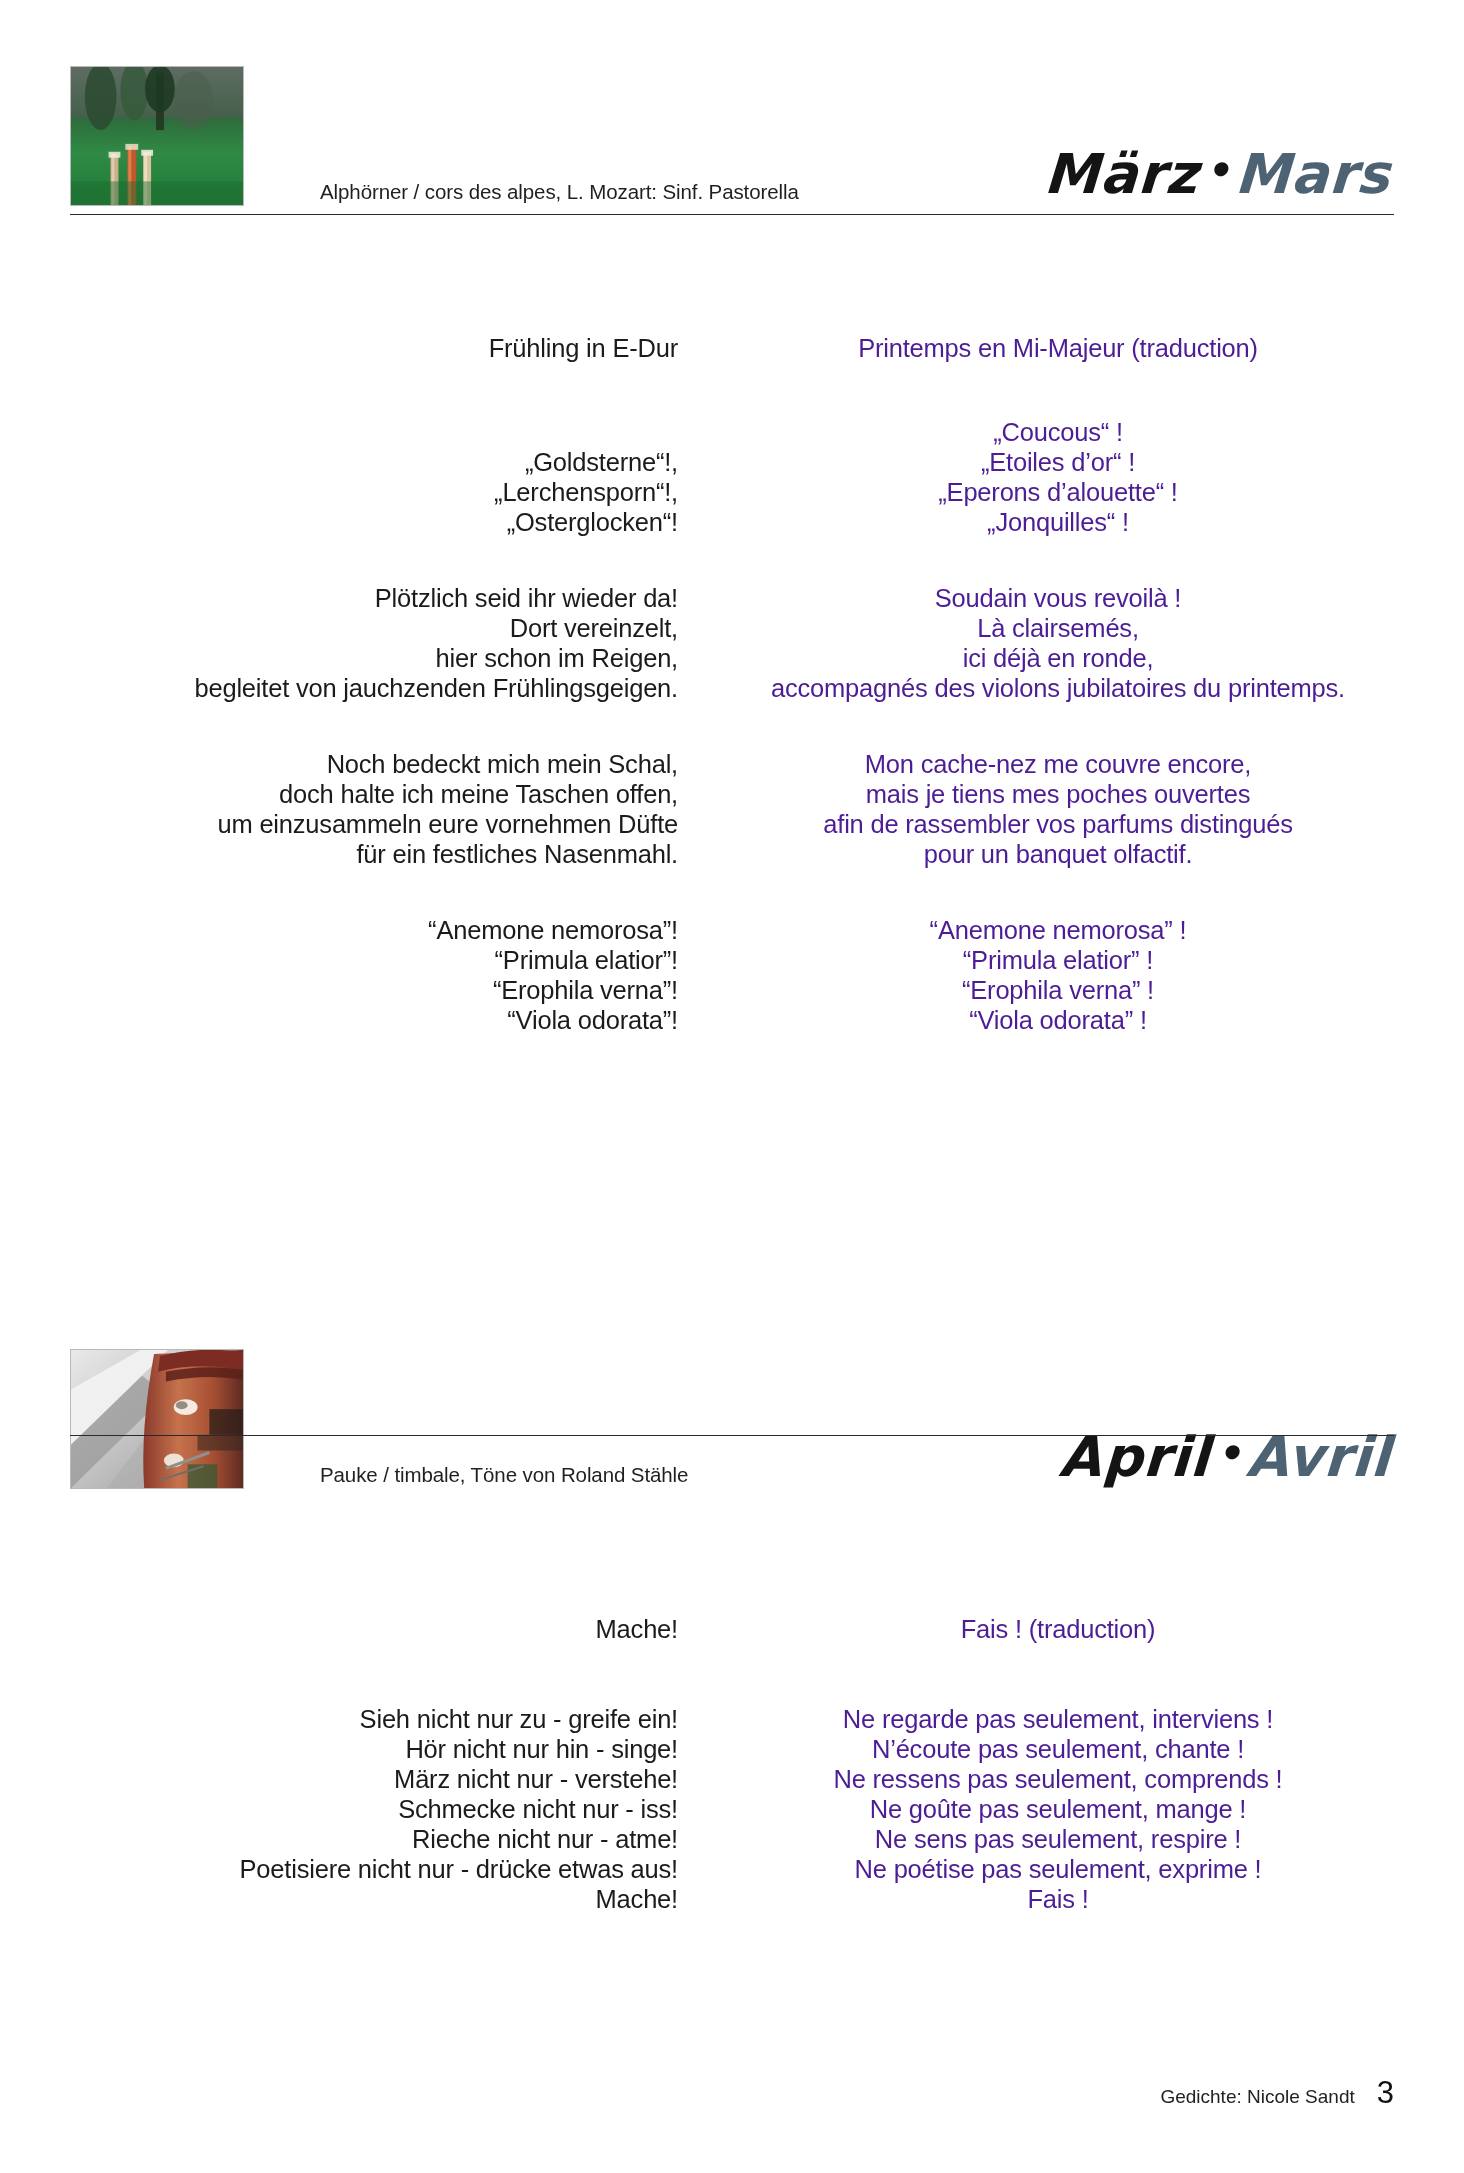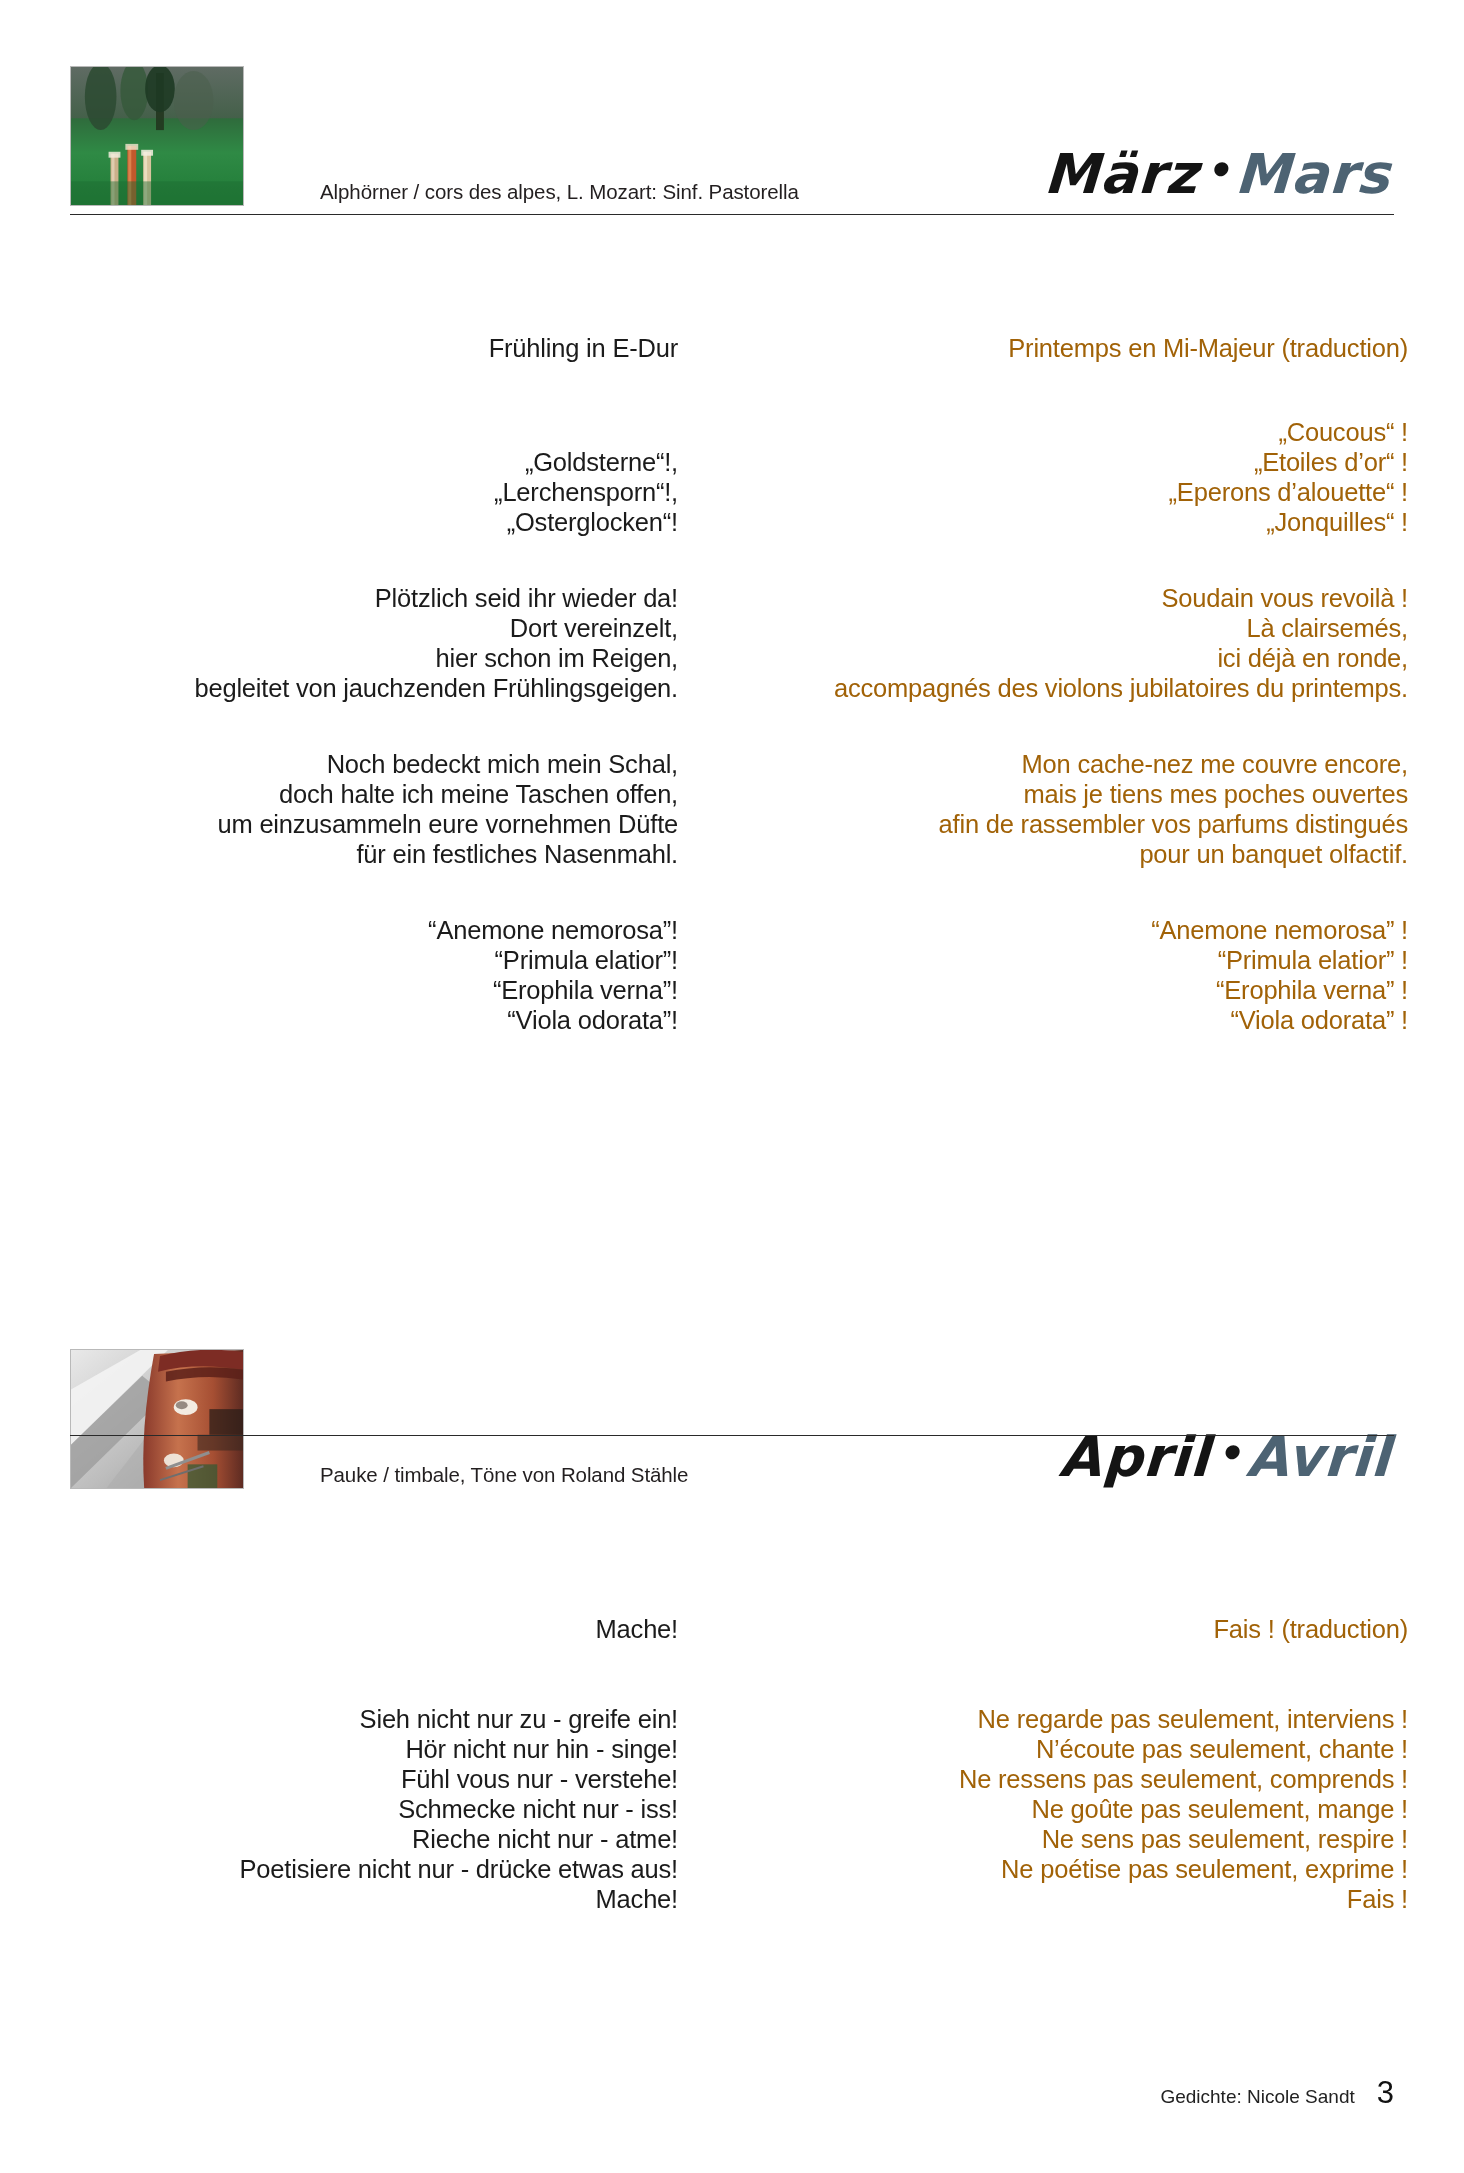--- a/index.html
+++ b/index.html
@@ -100,24 +100,24 @@
     text-align: right;
     font-size: 25.5px;
     line-height: 30px;
     color: #1b1b1b;
     letter-spacing: -0.2px;
   }
   .col-fr {
     position: absolute;
     left: 638px;
     width: 700px;
-    text-align: right;
+    text-align: center;
     font-size: 25.5px;
     line-height: 30px;
-    color: #a16207;
+    color: #4c1d95;
     letter-spacing: -0.2px;
   }
   .stanza-gap { height: 46px; }
 
   
   .footer {
     position: absolute;
     right: 70px;
     bottom: 62px;
     display: flex;
@@ -335,21 +335,21 @@
     <div class="stanza">
       <div class="line">
         <div class="col-de">Sieh nicht nur zu - greife ein!</div>
         <div class="col-fr">Ne regarde pas seulement, interviens !</div>
       </div>
       <div class="line">
         <div class="col-de">Hör nicht nur hin - singe!</div>
         <div class="col-fr">N’écoute pas seulement, chante !</div>
       </div>
       <div class="line">
-        <div class="col-de">Fühl vous nur - verstehe!</div>
+        <div class="col-de">März nicht nur - verstehe!</div>
         <div class="col-fr">Ne ressens pas seulement, comprends !</div>
       </div>
       <div class="line">
         <div class="col-de">Schmecke nicht nur - iss!</div>
         <div class="col-fr">Ne goûte pas seulement, mange !</div>
       </div>
       <div class="line">
         <div class="col-de">Rieche nicht nur - atme!</div>
         <div class="col-fr">Ne sens pas seulement, respire !</div>
       </div>

